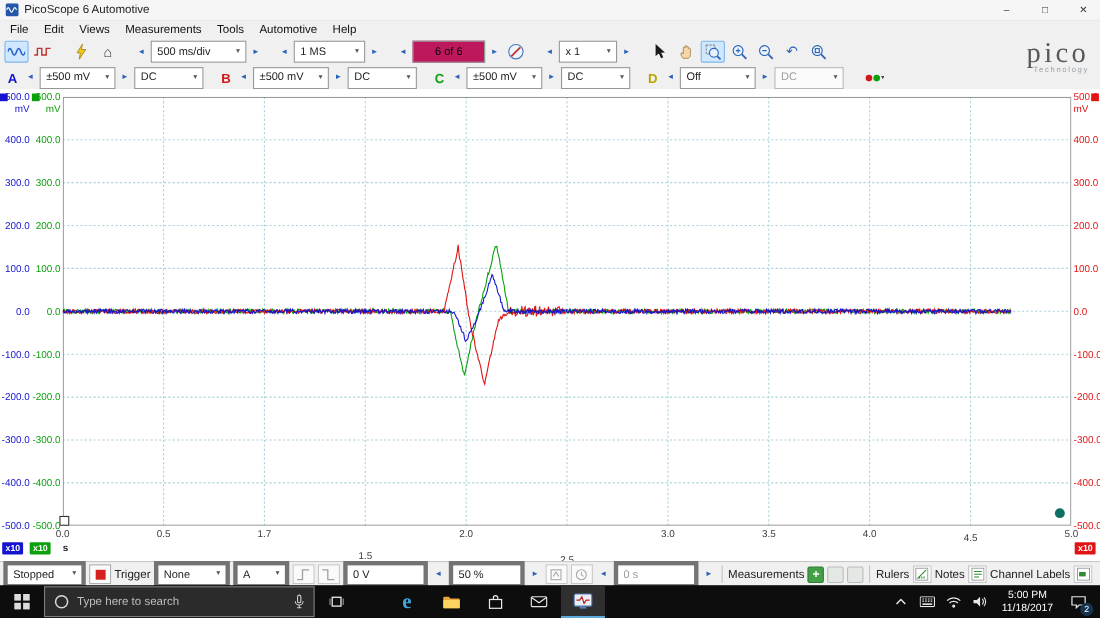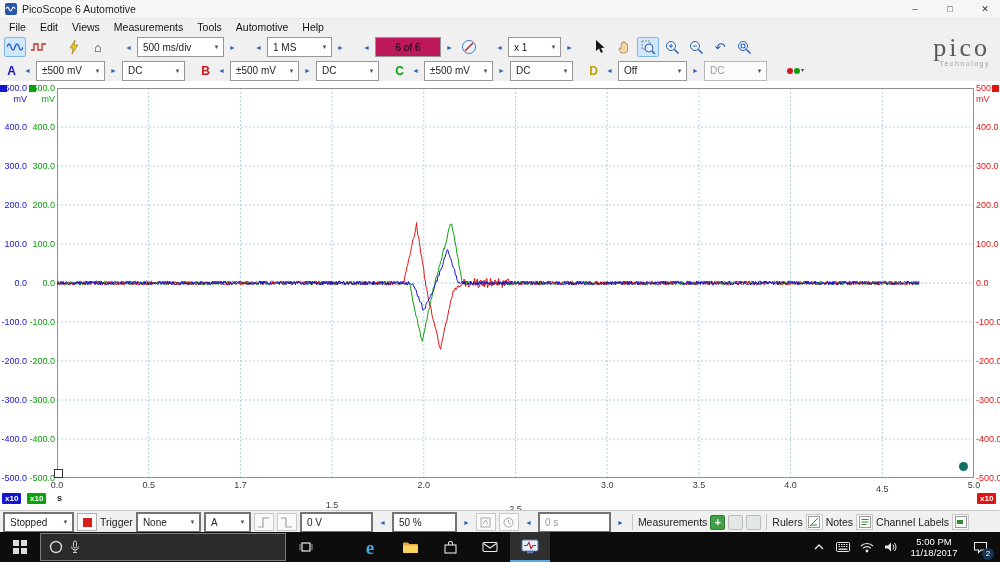--- a/index.html
+++ b/index.html
@@ -43,21 +43,21 @@
   .xaxis{position:absolute;left:0;top:399px;width:1000px;height:12px;font-size:9px;color:#3c3c3c}
   .xaxis .tick{position:absolute;width:36px;text-align:center}
   .handle{position:absolute;width:7px;height:7px}
   .badge{position:absolute;top:412px;height:11px;padding:0 3px;color:#fff;font-size:8px;font-weight:bold;line-height:11px;border-radius:1px}
   .xunit{position:absolute;top:412px;font-size:9px;font-weight:bold;color:#222}
   .grid{stroke:#aed2dc;stroke-width:1;stroke-dasharray:2 2}
   .frame{fill:none;stroke:#8f8f8f}
 
   
   .statusbar{position:absolute;left:0;top:510px;width:1000px;height:22px;background:#f0f0f0;border-top:1px solid #c8c8c8;display:flex;align-items:center;padding:0 3px;gap:3px;font-size:10.5px;color:#222}
-  .sdd{display:inline-flex;align-items:center;height:17px;background:#fff;border:2px solid #737373;font-size:10px;padding-left:5px;white-space:nowrap}
+  .sdd{display:inline-flex;align-items:center;height:17px;background:#fff;border:4px solid #737373;font-size:10px;padding-left:5px;white-space:nowrap}
   .sbtn{width:20px;height:18px;display:inline-flex;align-items:center;justify-content:center;border:1px solid #b0b0b0;background:#fafafa}
   .sbtn.flat{border-color:#c8c8c8}
   .stop-square{width:9px;height:9px;background:#d81f1f}
   .vsep2{width:1px;height:16px;background:#c4c4c4;margin:0 2px}
   .mbtn{width:15px;height:15px;display:inline-flex;align-items:center;justify-content:center;font-size:11px;font-weight:bold;border-radius:2px}
   .mbtn.add{background:#43a047;color:#fff;border:1px solid #2e7d32}
   .mbtn.off{background:#e4e8e4;color:#a0a0a0;border:1px solid #bcbcbc}
 
   
   .taskbar{position:absolute;left:0;top:532px;width:1000px;height:30px;background:#0d0d0d;display:flex;align-items:stretch;color:#e8e8e8}
@@ -499,20 +499,21 @@
           <i></i>
           <i></i>
           <i></i>
           <i></i>
         </span>
     </button>
     <div class="tb-search">
       <svg width="14" height="14" viewBox="0 0 14 14">
           <circle cx="7" cy="7" r="5.5" fill="none" stroke="#d8d8d8" stroke-width="1.4"></circle>
         </svg>
+      <span style="flex:1">Type here to search</span>
       <svg width="10" height="14" viewBox="0 0 10 14">
           <rect x="3.5" y="1" width="3" height="7" rx="1.5" fill="none" stroke="#cfcfcf"></rect>
           <path d="M1.5 6.5 A3.5 3.5 0 0 0 8.5 6.5 M5 10 V12.5 M3 12.5 H7" stroke="#cfcfcf" fill="none"></path>
         </svg>
     </div>
     <button class="tbslot">
       <svg width="16" height="14" viewBox="0 0 16 14">
           <rect x="4" y="3" width="8" height="8" fill="none" stroke="#e8e8e8" stroke-width="1.2"></rect>
           <path d="M2 4 V10 M14 4 V10" stroke="#9a9a9a"></path>
         </svg>

